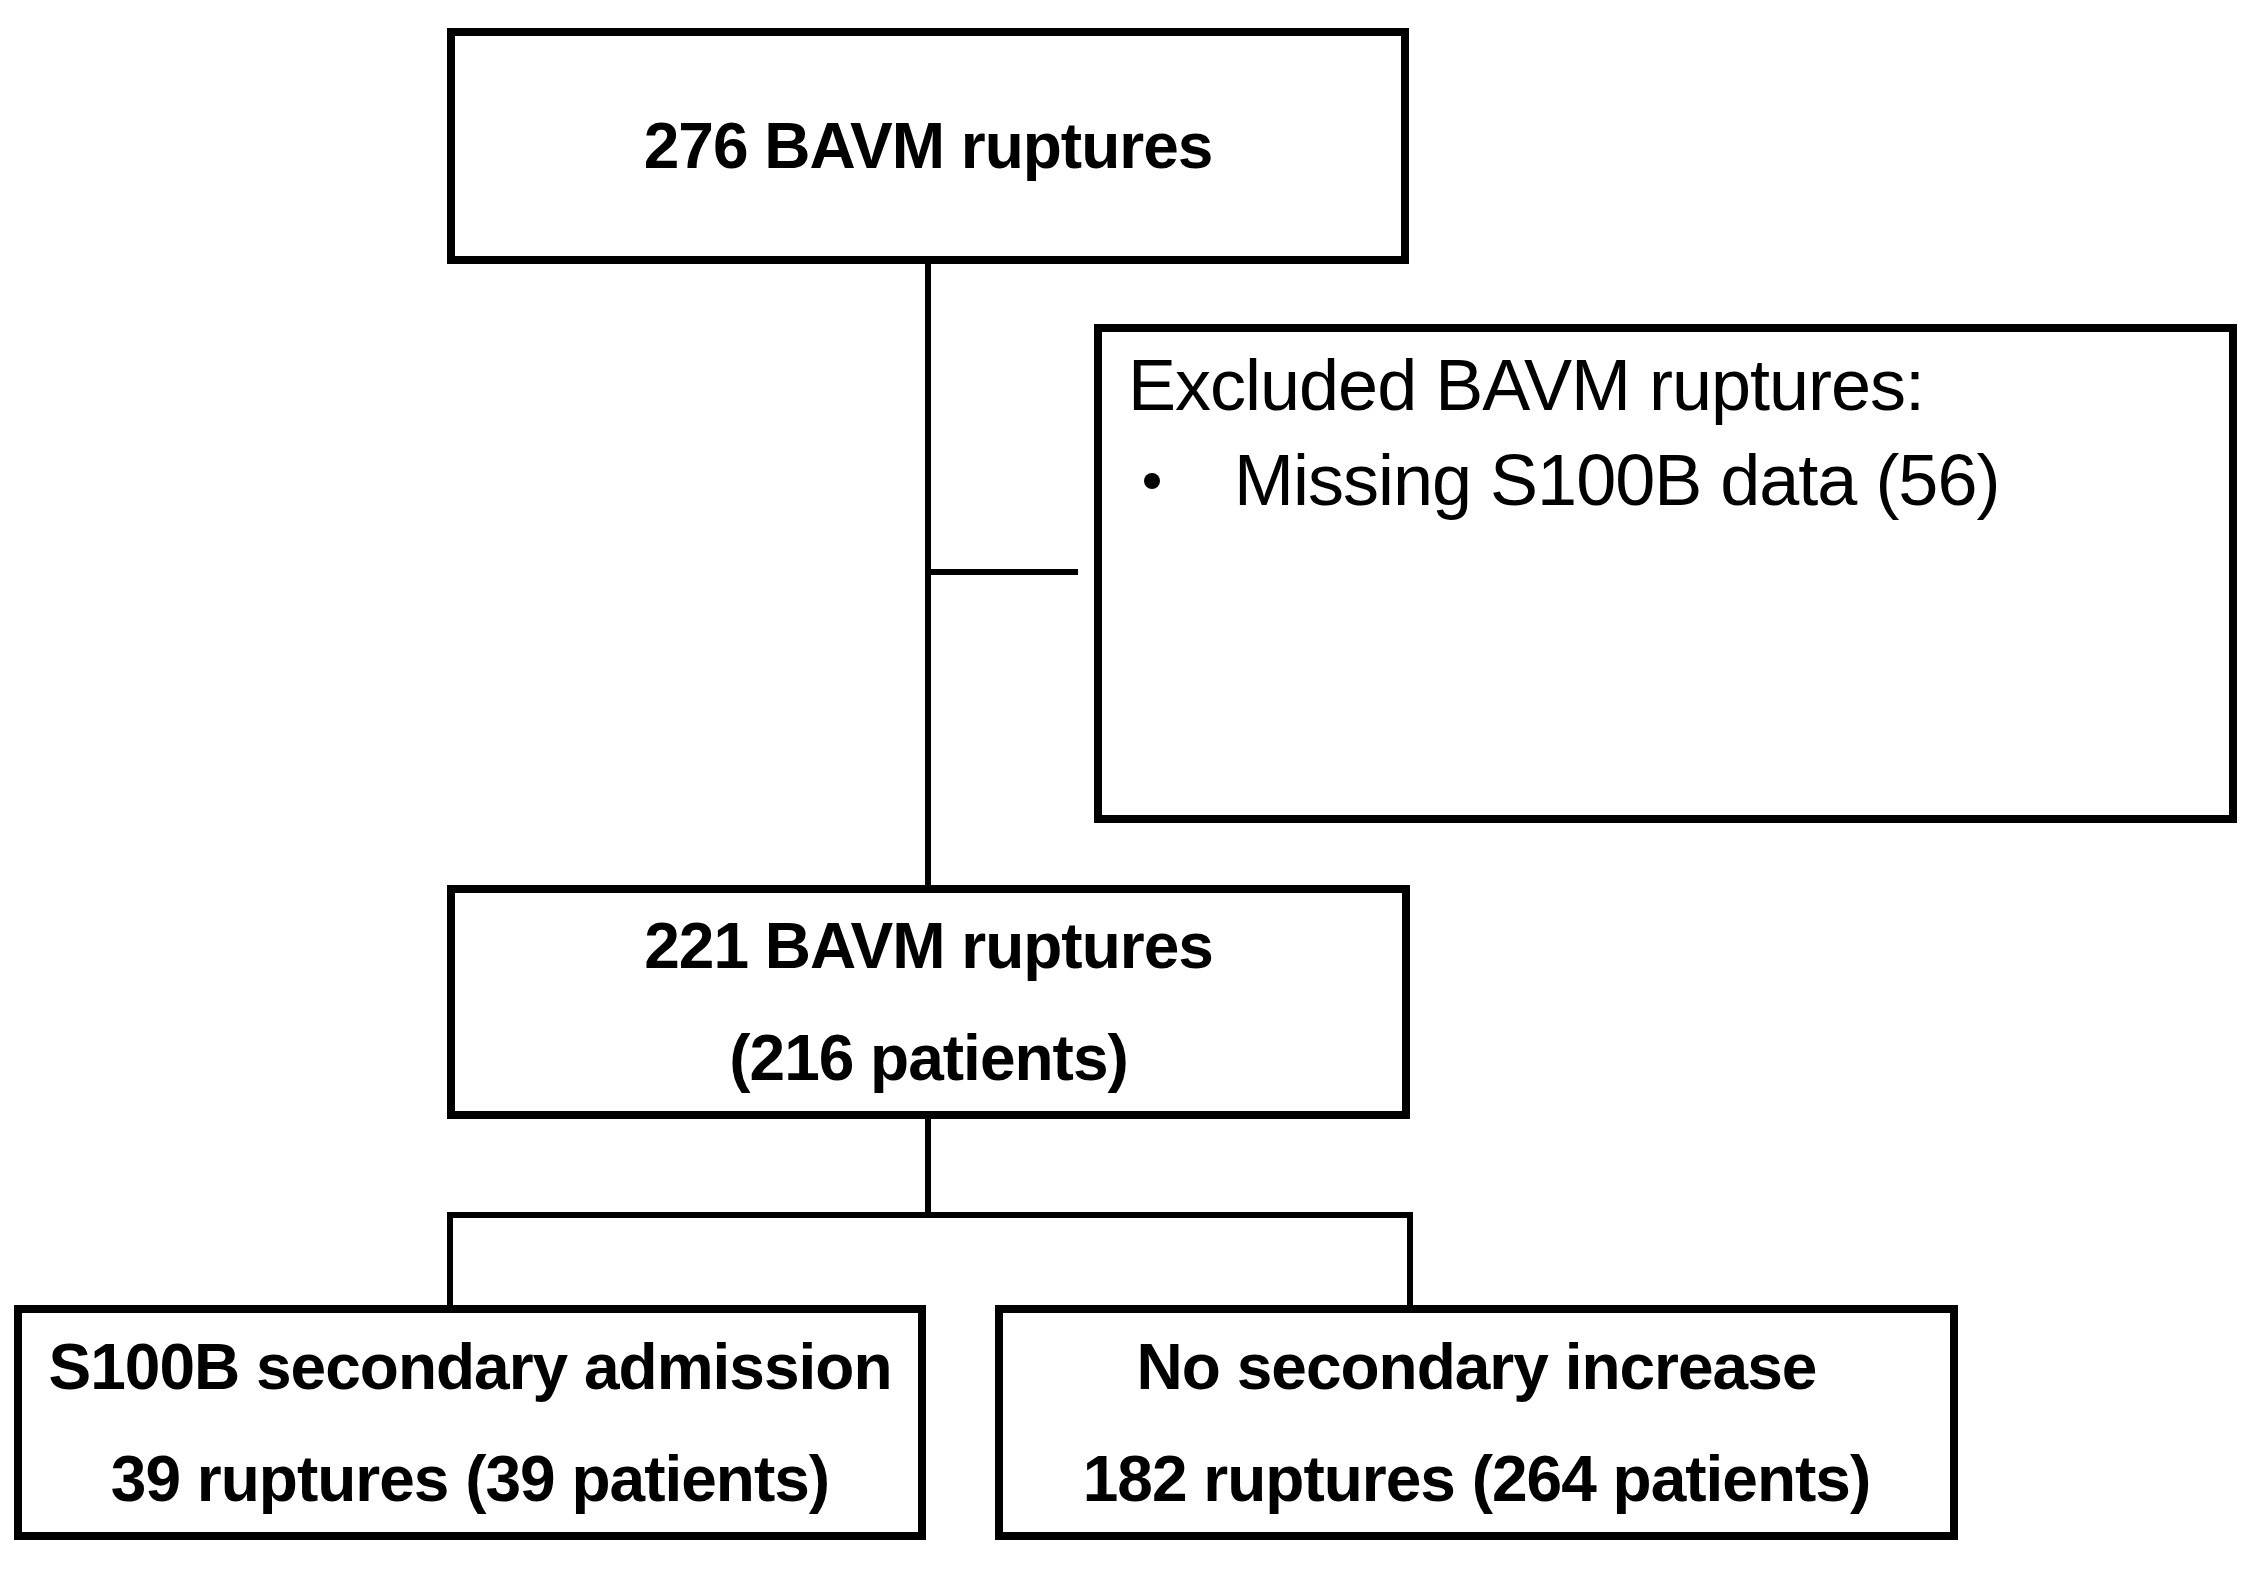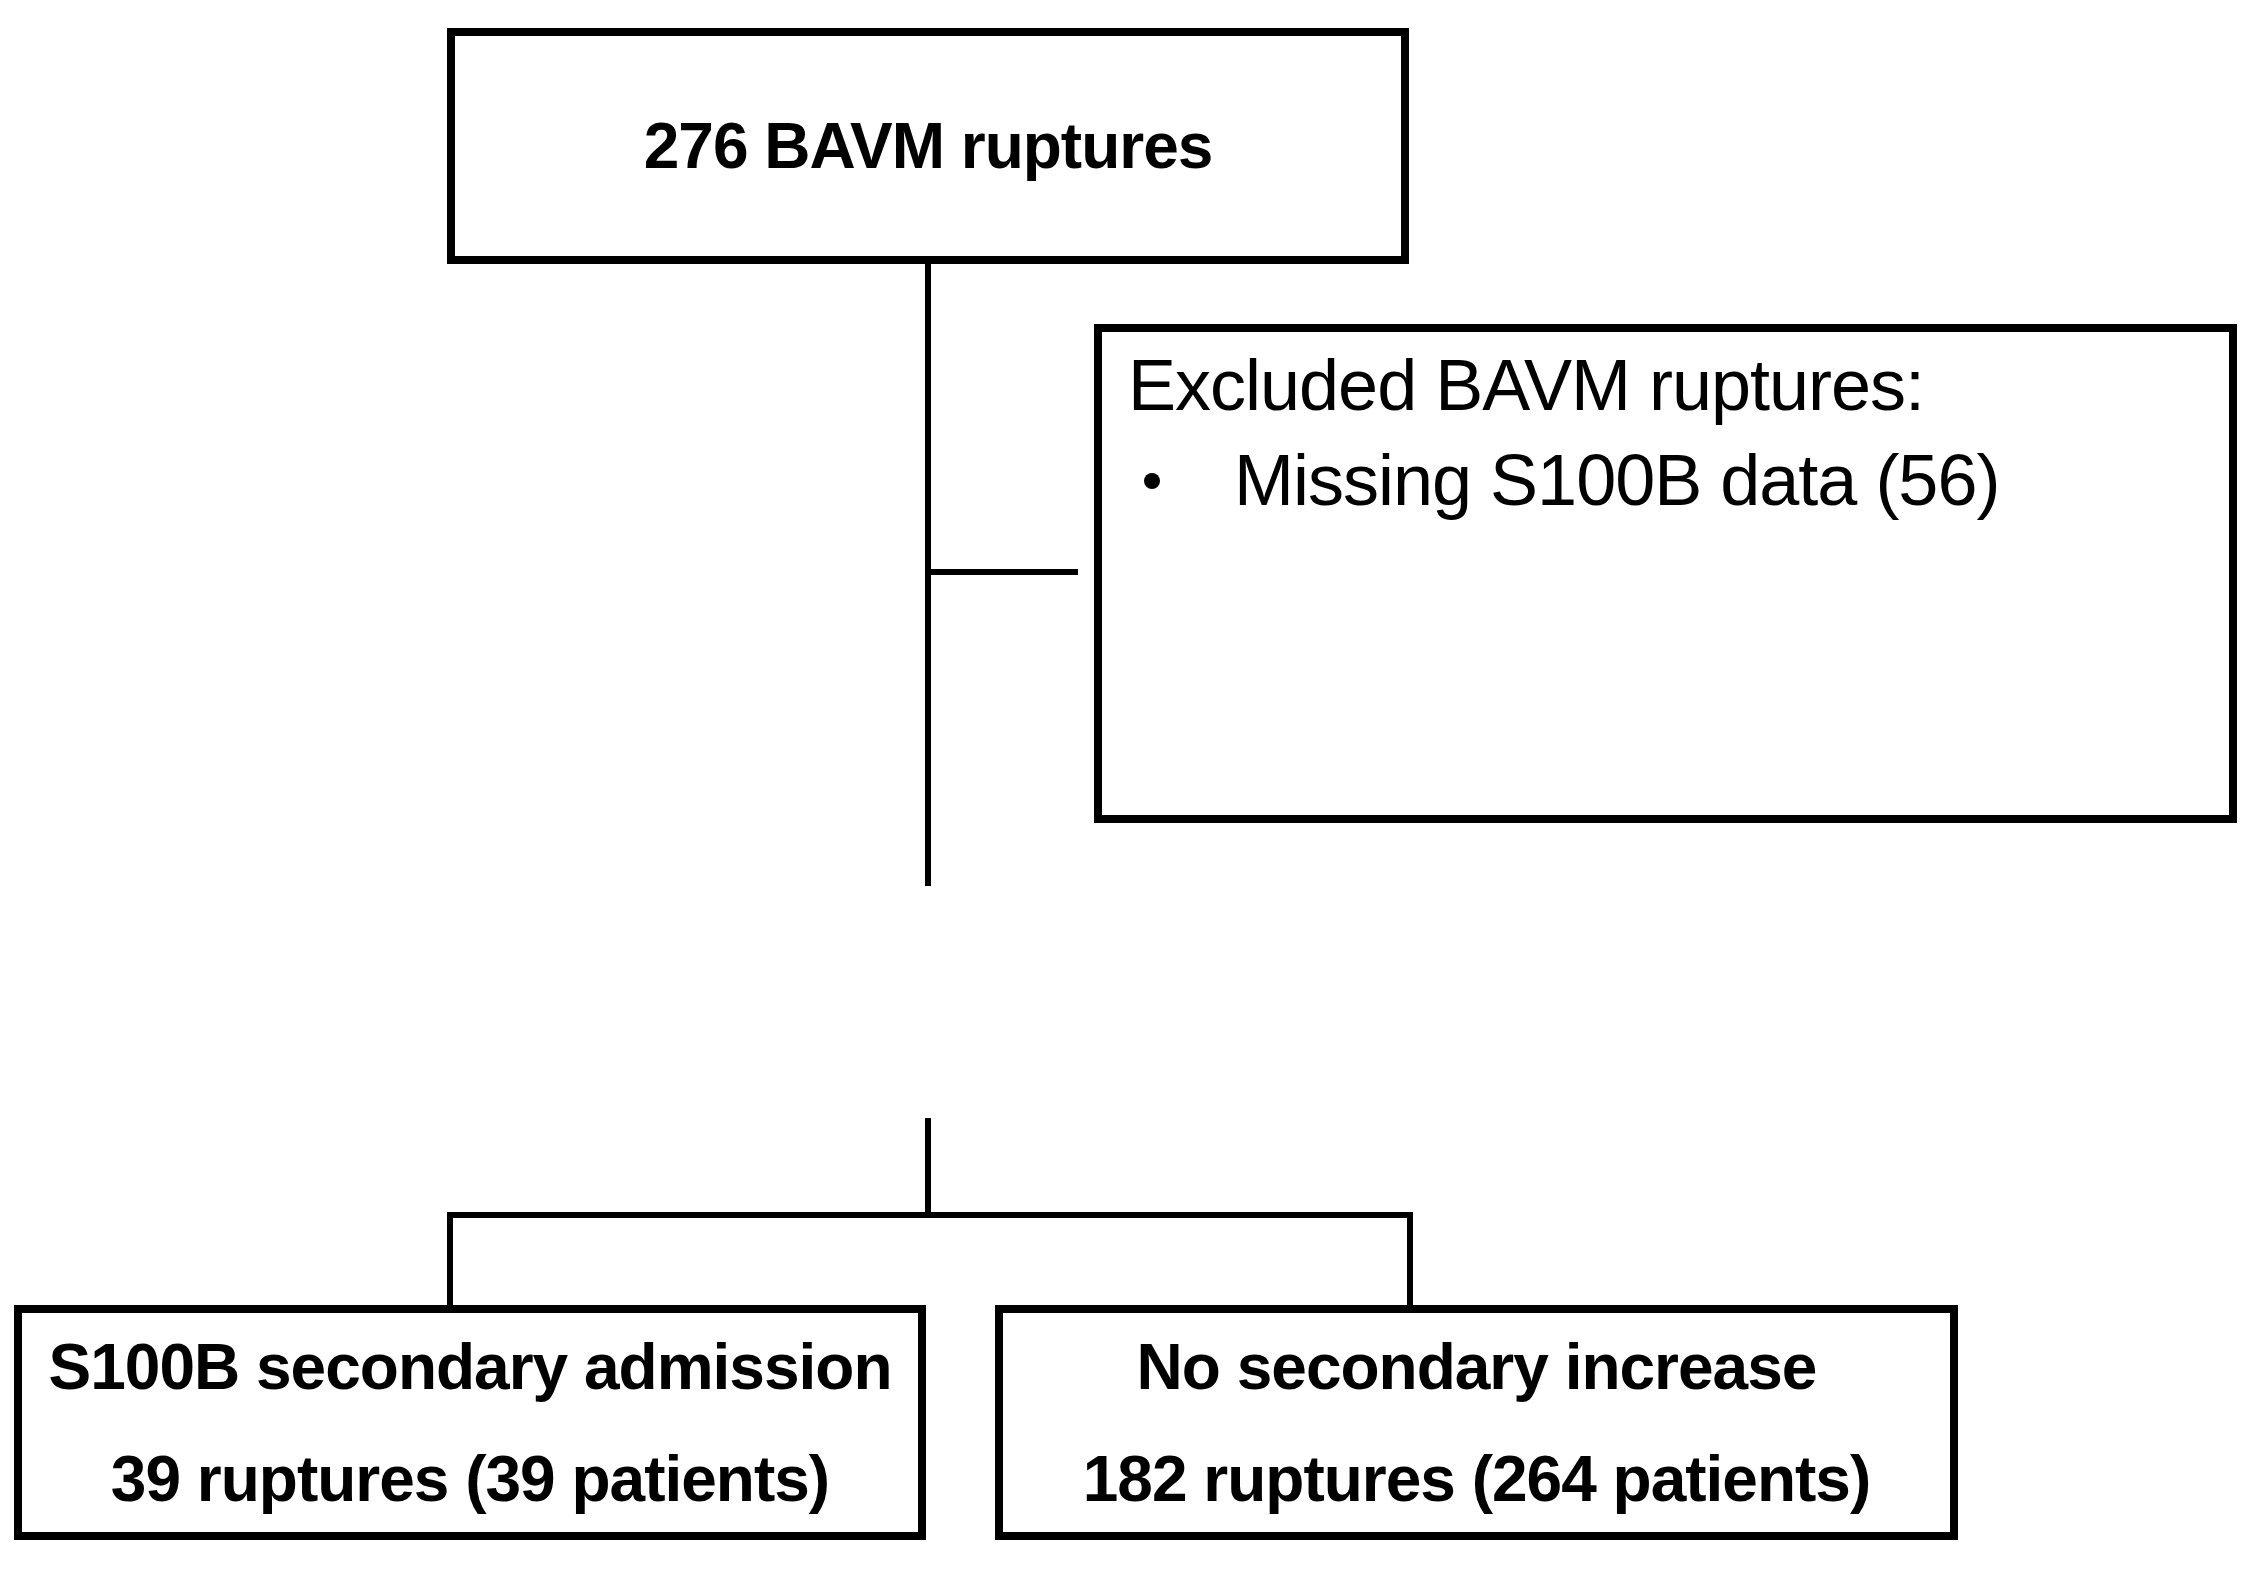--- a/index.html
+++ b/index.html
@@ -117,20 +117,24 @@
   <div class="box-excl">
     <div class="excl-title">Excluded BAVM ruptures:</div>
     <ul class="excl-list">
       <li class="excl-item">
         <span class="dot"></span>
         <span class="itxt">Missing S100B data (56)</span>
       </li>
     </ul>
   </div>
 
+  <div class="box box-mid">
+    <div class="bline">221 BAVM ruptures</div>
+    <div class="bline">(216 patients)</div>
+  </div>
 
   <div class="conn conn-v2"></div>
 
   <div class="branch"></div>
 
   <div class="box box-bleft">
     <div class="bline">S100B secondary admission</div>
     <div class="bline">39 ruptures (39 patients)</div>
   </div>
 

